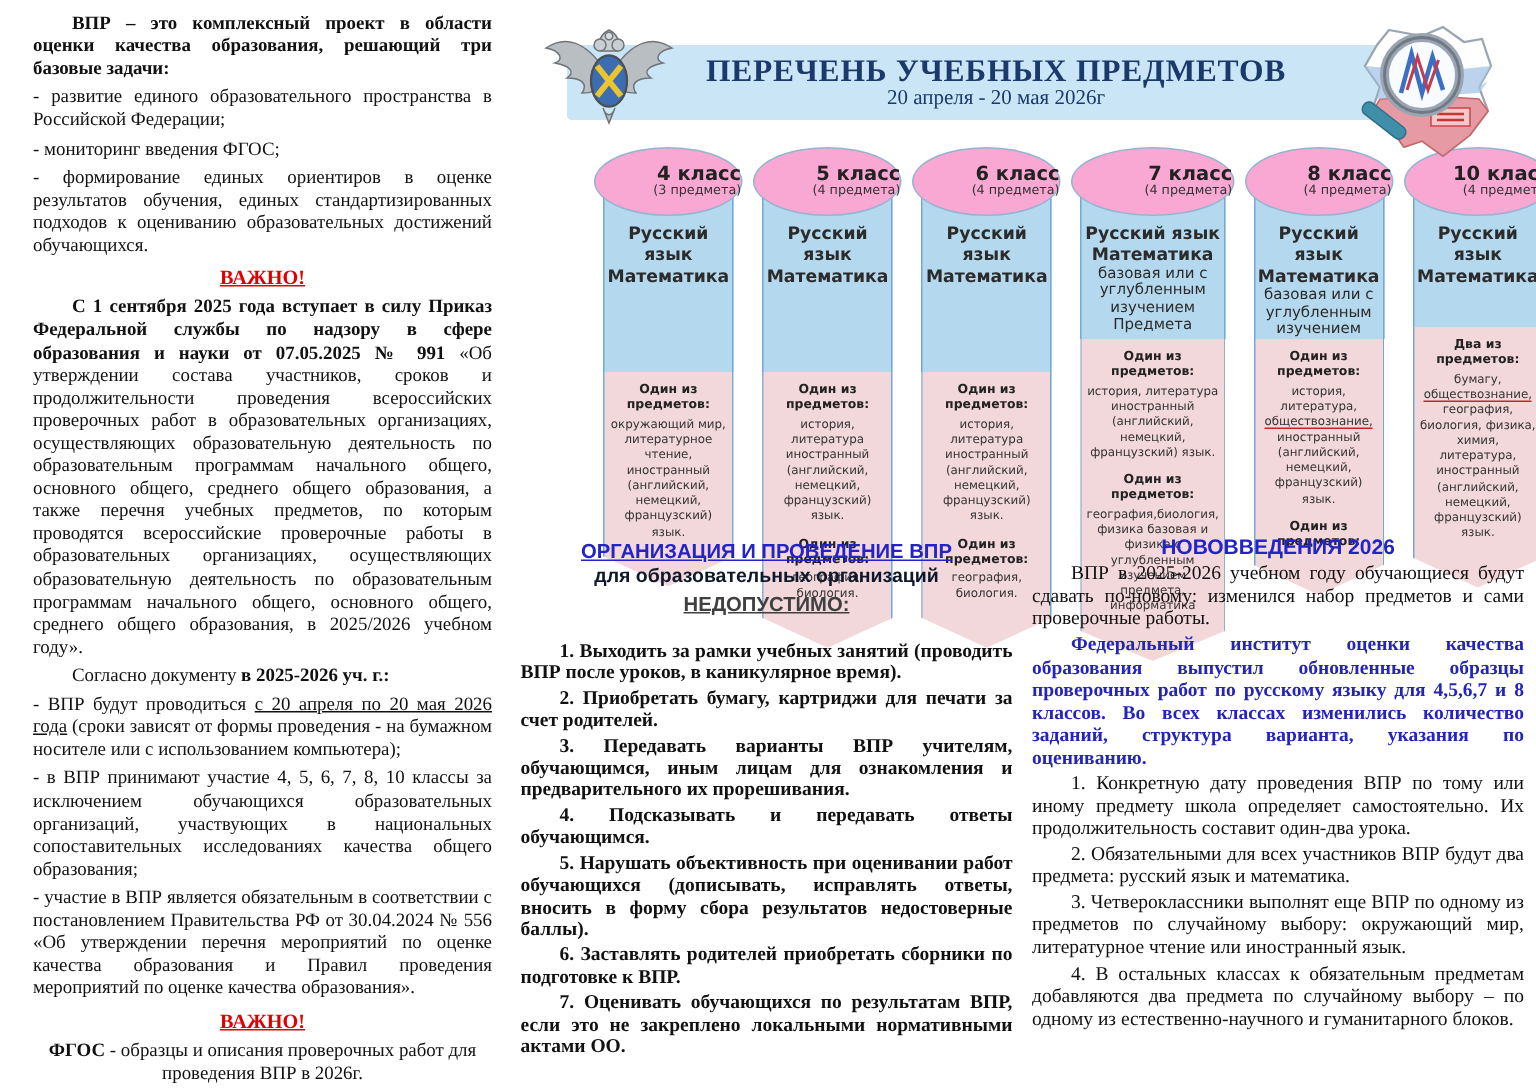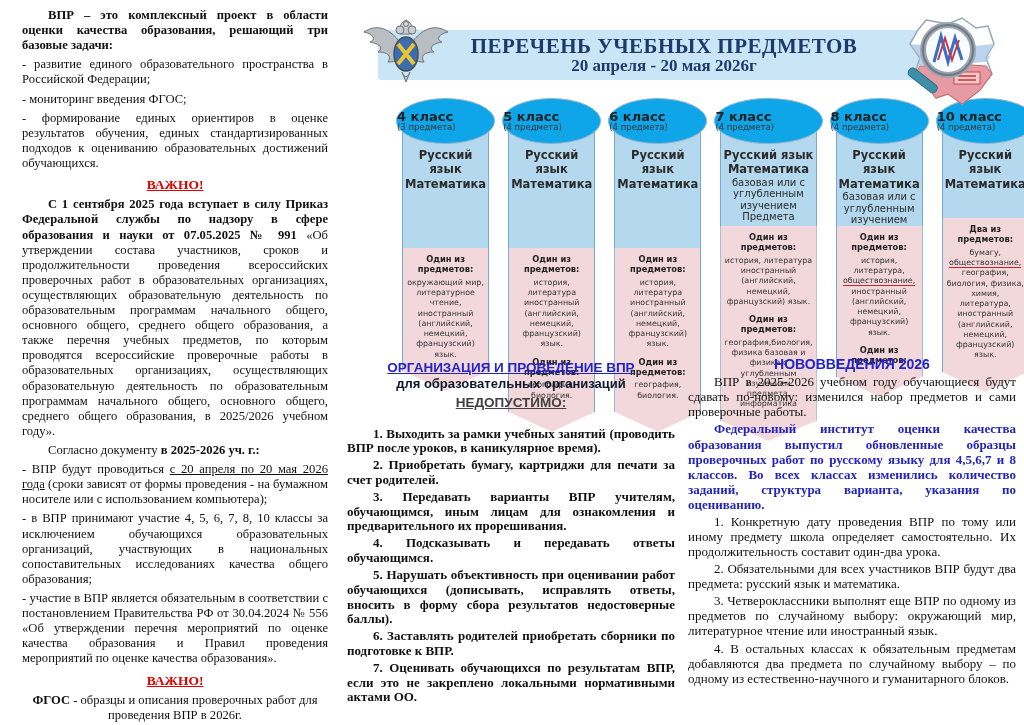--- a/index.html
+++ b/index.html
@@ -14,29 +14,29 @@
   .imp{color:#e00000;font-weight:bold;text-decoration:underline;text-align:center;text-indent:0;
        margin:6px 0 4px 0 !important;font-size:13.5px;}
   .uline{text-decoration:underline;}
   .center{text-align:center;text-indent:0;}
   
   .banner{position:absolute;left:378px;top:30px;width:572px;height:50px;background:#c9e5f6;
           border-radius:3px;}
   .banner-text{position:absolute;inset:0;display:flex;flex-direction:column;align-items:center;
                justify-content:center;color:#1b3a6b;}
   .banner-title{font-size:21px;font-weight:bold;letter-spacing:.5px;line-height:1.05;}
-  .banner-sub{font-size:17px;font-weight:bold;line-height:1.1;}
+  .banner-sub{font-size:14px;font-weight:normal;line-height:1.1;}
   .eagle{position:absolute;left:360px;top:18px;width:92px;height:70px;z-index:3;}
   .maplogo{position:absolute;left:896px;top:14px;width:116px;height:96px;z-index:3;}
   
   .pennants{position:absolute;left:396px;top:98px;width:578px;display:flex;gap:7px;
             font-family:"DejaVu Sans",sans-serif;}
   .pcol{flex:1;display:flex;flex-direction:column;align-items:stretch;position:relative;}
-  .ellipse{position:relative;z-index:2;background:#0ea5e9;border:1.5px solid #92b4cf;border-radius:50%;
-           height:44px;display:flex;flex-direction:column;align-items:flex-start;justify-content:center;}
+  .ellipse{position:relative;z-index:2;background:#f9a8d4;border:1.5px solid #92b4cf;border-radius:50%;
+           height:44px;display:flex;flex-direction:column;align-items:flex-end;justify-content:center;}
   .grade{font-size:13px;font-weight:600;color:#222;line-height:1.05;}
   .count{font-size:8.5px;color:#333;line-height:1.1;}
   .ribbon{margin:-14px 6px 0 6px;display:flex;flex-direction:column;}
   .ribbon.short{height:214px;}
   .ribbon.tall{height:232px;}
   .rblue{background:#b4d8ee;border:1px solid #74a9d4;border-bottom:none;
          padding:17px 2px 4px 2px;text-align:center;}
   .rblue.b-tall{min-height:96px;}
   .rblue.b-mid{min-height:74px;}
   .rblue.b-short{min-height:66px;}

